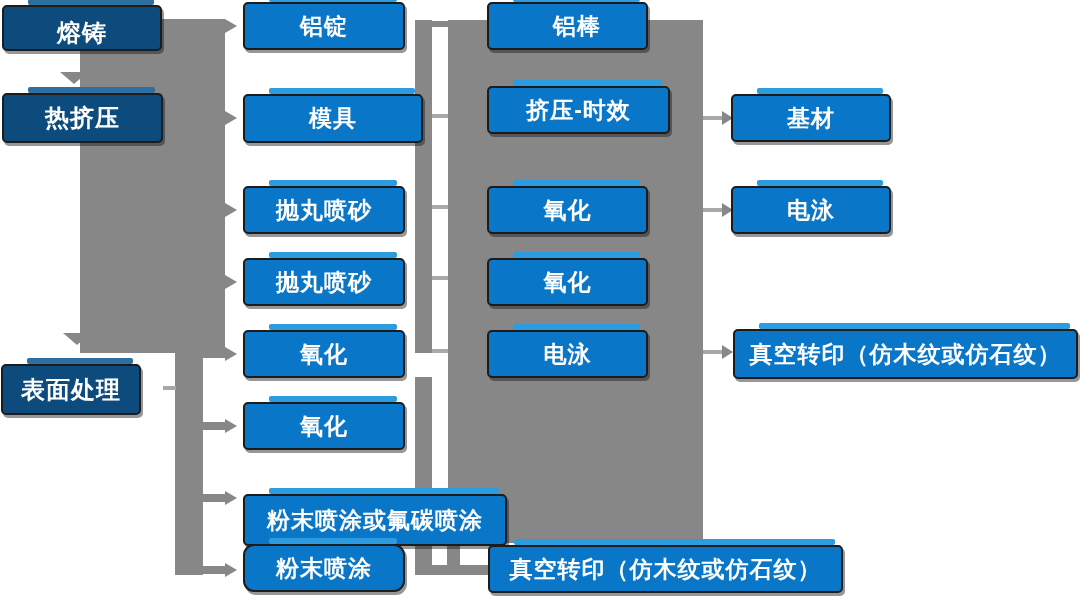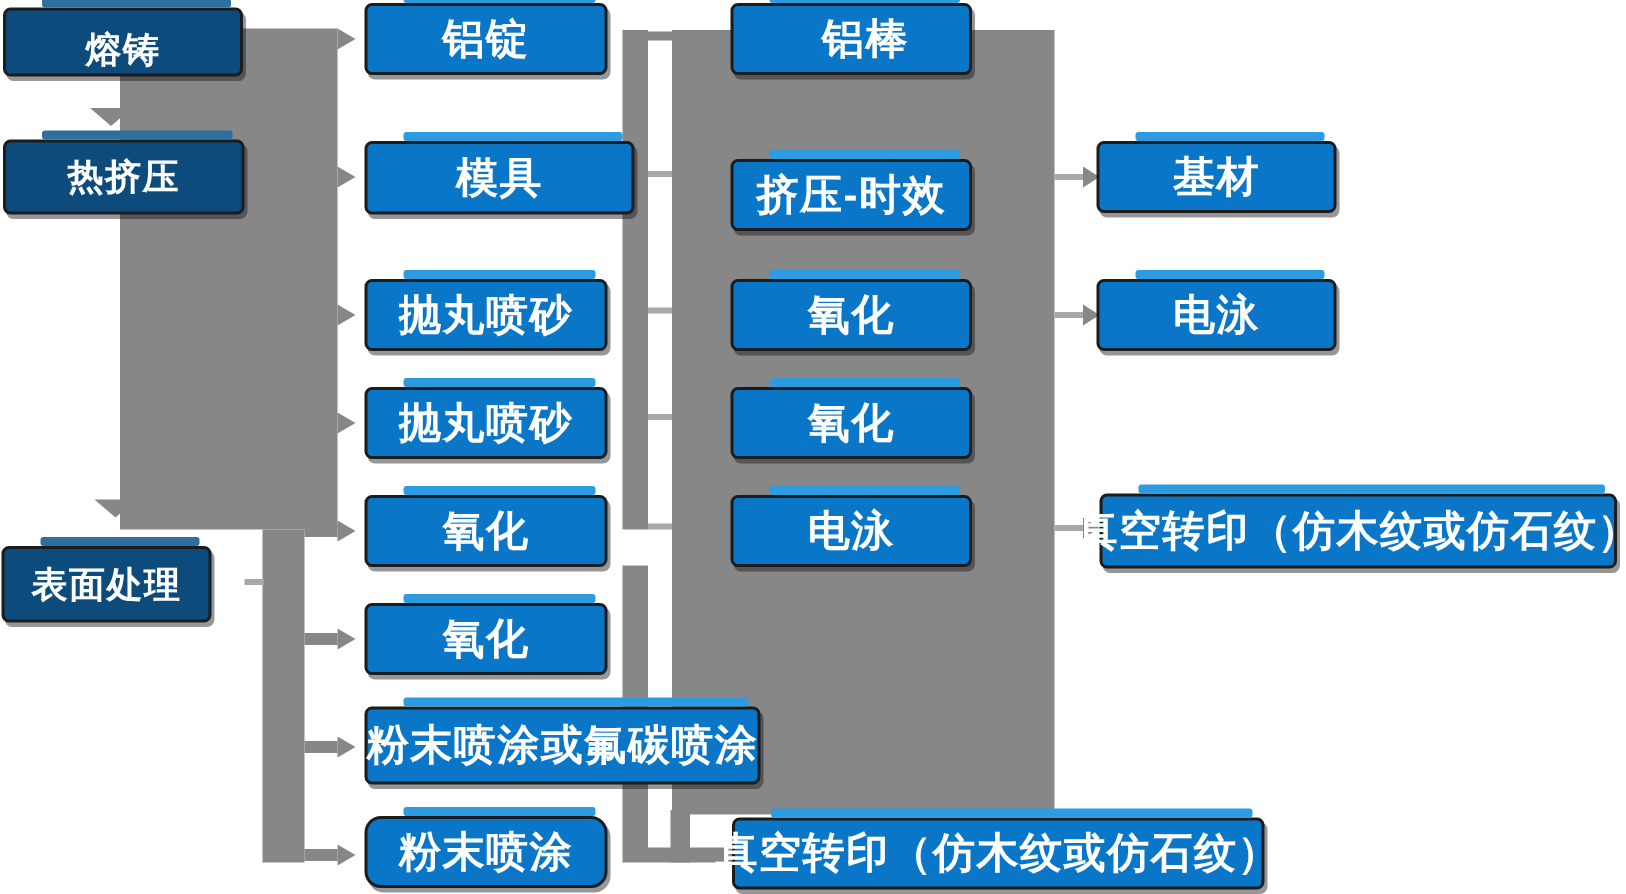--- a/index.html
+++ b/index.html
@@ -20,21 +20,21 @@
   .tri-right{position:absolute;width:0;height:0;z-index:1;
     border-top:7px solid transparent;border-bottom:7px solid transparent;
     border-left:12px solid var(--c-gray);}
   .tri-right.sm{border-top-width:7px;border-bottom-width:7px;border-left-width:11px;}
   .tri-down{position:absolute;width:0;height:0;z-index:1;
     border-left:14px solid transparent;border-right:14px solid transparent;
     border-top:12px solid var(--c-gray);}
   .node{
     position:absolute;background:var(--c-blue);border:2px solid #1c1c1c;border-radius:5px;
     display:flex;align-items:center;justify-content:center;
-    color:#ffffff;font-weight:bold;font-size:28px;letter-spacing:1px;
+    color:#ffffff;font-weight:bold;font-size:23px;letter-spacing:1px;
     box-shadow:2px 3px 0 rgba(25,25,25,0.45);z-index:3;box-sizing:border-box;
     white-space:nowrap;
   }
   .node::before{
     content:"";position:absolute;top:-8px;left:24px;right:6px;height:6px;
     background:var(--c-blue-hi);border-radius:2px;
   }
   .node.dark{background:var(--c-dark);font-size:24px;}
   .node.dark::before{background:var(--c-dark-hi);}
 </style>
@@ -104,31 +104,31 @@
   </div>
   <div class="node" style="left:243px;top:258px;width:162px;height:48px;">
     <span>抛丸喷砂</span>
   </div>
   <div class="node" style="left:243px;top:330px;width:162px;height:48px;">
     <span>氧化</span>
   </div>
   <div class="node" style="left:243px;top:402px;width:162px;height:48px;">
     <span>氧化</span>
   </div>
-  <div class="node" style="left:243px;top:471px;width:264px;height:52px;">
+  <div class="node" style="left:243px;top:494px;width:264px;height:52px;">
     <span>粉末喷涂或氟碳喷涂</span>
   </div>
   <div class="node" style="left:243px;top:544px;width:162px;height:48px;border-radius:11px;">
     <span>粉末喷涂</span>
   </div>
 
   <div class="node" style="left:487px;top:2px;width:161px;height:48px;padding-left:19px;">
     <span>铝棒</span>
   </div>
-  <div class="node" style="left:487px;top:106px;width:161px;height:48px;">
+  <div class="node" style="left:487px;top:86px;width:183px;height:48px;">
     <span>挤压-时效</span>
   </div>
   <div class="node" style="left:487px;top:186px;width:161px;height:48px;">
     <span>氧化</span>
   </div>
   <div class="node" style="left:487px;top:258px;width:161px;height:48px;">
     <span>氧化</span>
   </div>
   <div class="node" style="left:487px;top:330px;width:161px;height:48px;">
     <span>电泳</span>

